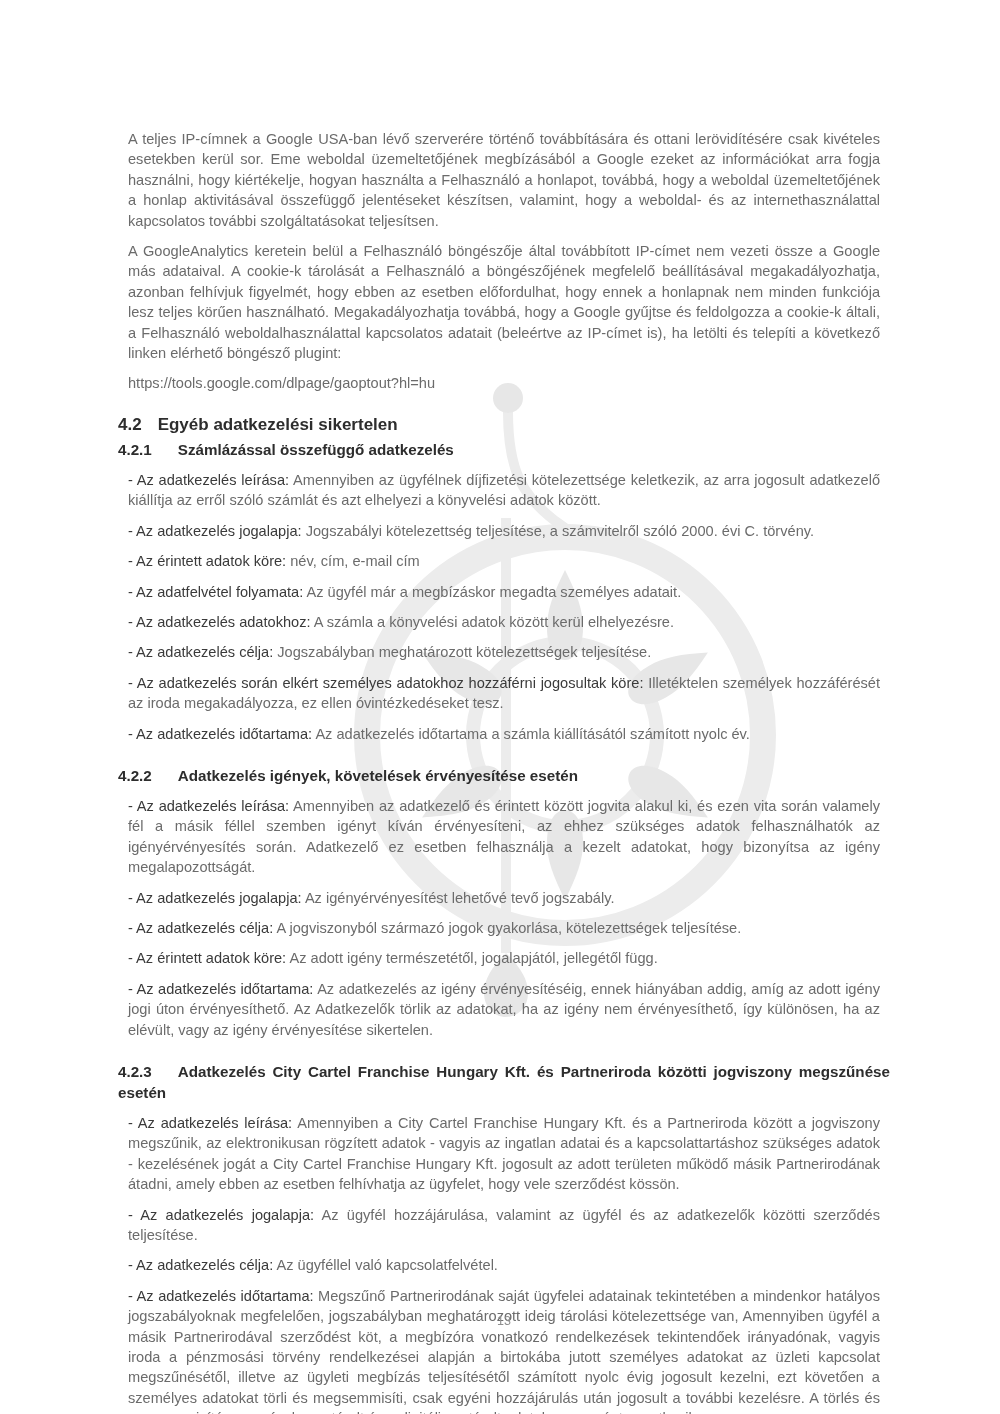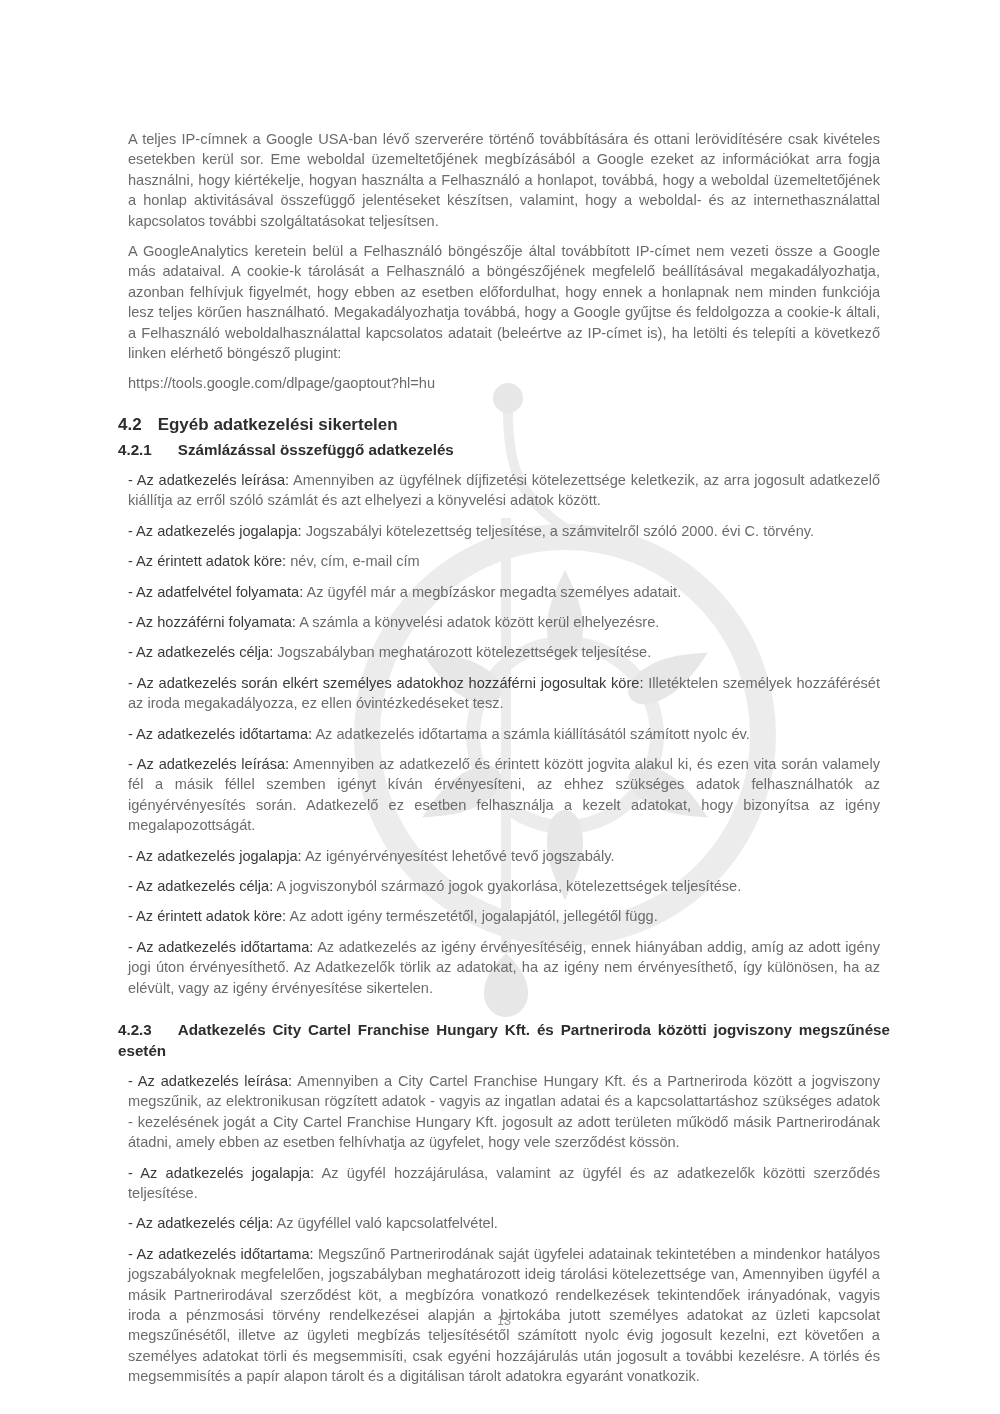--- a/index.html
+++ b/index.html
@@ -91,25 +91,26 @@
   <p><a class="link" href="#">https://tools.google.com/dlpage/gaoptout?hl=hu</a></p>
 
   <h2 class="sec"><span class="num2">4.2</span><span>Egyéb adatkezelési sikertelen</span></h2>
 
   <h3 class="sub"><span class="num3">4.2.1</span><span>Számlázással összefüggő adatkezelés</span></h3>
 
   <p class="item"><strong class="lbl">- Az adatkezelés leírása:</strong> <span>Amennyiben az ügyfélnek díjfizetési kötelezettsége keletkezik, az arra jogosult adatkezelő kiállítja az erről szóló számlát és azt elhelyezi a könyvelési adatok között.</span></p>
   <p class="item"><strong class="lbl">- Az adatkezelés jogalapja:</strong> <span>Jogszabályi kötelezettség teljesítése, a számvitelről szóló 2000. évi C. törvény.</span></p>
   <p class="item"><strong class="lbl">- Az érintett adatok köre:</strong> <span>név, cím, e-mail cím</span></p>
   <p class="item"><strong class="lbl">- Az adatfelvétel folyamata:</strong> <span>Az ügyfél már a megbízáskor megadta személyes adatait.</span></p>
-  <p class="item"><strong class="lbl">- Az hozzáférni folyamata:</strong> <span>A számla a könyvelési adatok között kerül elhelyezésre.</span></p>
+  <p class="item"><strong class="lbl">- Az adatkezelés adatokhoz:</strong> <span>A számla a könyvelési adatok között kerül elhelyezésre.</span></p>
   <p class="item"><strong class="lbl">- Az adatkezelés célja:</strong> <span>Jogszabályban meghatározott kötelezettségek teljesítése.</span></p>
   <p class="item"><strong class="lbl">- Az adatkezelés során elkért személyes adatokhoz hozzáférni jogosultak köre:</strong> <span>Illetéktelen személyek hozzáférését az iroda megakadályozza, ez ellen óvintézkedéseket tesz.</span></p>
   <p class="item"><strong class="lbl">- Az adatkezelés időtartama:</strong> <span>Az adatkezelés időtartama a számla kiállításától számított nyolc év.</span></p>
 
+  <h3 class="sub gap"><span class="num3">4.2.2</span><span>Adatkezelés igények, követelések érvényesítése esetén</span></h3>
 
   <p class="item"><strong class="lbl">- Az adatkezelés leírása:</strong> <span>Amennyiben az adatkezelő és érintett között jogvita alakul ki, és ezen vita során valamely fél a másik féllel szemben igényt kíván érvényesíteni, az ehhez szükséges adatok felhasználhatók az igényérvényesítés során. Adatkezelő ez esetben felhasználja a kezelt adatokat, hogy bizonyítsa az igény megalapozottságát.</span></p>
   <p class="item"><strong class="lbl">- Az adatkezelés jogalapja:</strong> <span>Az igényérvényesítést lehetővé tevő jogszabály.</span></p>
   <p class="item"><strong class="lbl">- Az adatkezelés célja:</strong> <span>A jogviszonyból származó jogok gyakorlása, kötelezettségek teljesítése.</span></p>
   <p class="item"><strong class="lbl">- Az érintett adatok köre:</strong> <span>Az adott igény természetétől, jogalapjától, jellegétől függ.</span></p>
   <p class="item"><strong class="lbl">- Az adatkezelés időtartama:</strong> <span>Az adatkezelés az igény érvényesítéséig, ennek hiányában addig, amíg az adott igény jogi úton érvényesíthető. Az Adatkezelők törlik az adatokat, ha az igény nem érvényesíthető, így különösen, ha az elévült, vagy az igény érvényesítése sikertelen.</span></p>
 
   <h3 class="sub gap justified"><span class="num3">4.2.3</span><span>Adatkezelés City Cartel Franchise Hungary Kft. és Partneriroda közötti jogviszony megszűnése esetén</span></h3>
 
   <p class="item"><strong class="lbl">- Az adatkezelés leírása:</strong> <span>Amennyiben a City Cartel Franchise Hungary Kft. és a Partneriroda között a jogviszony megszűnik, az elektronikusan rögzített adatok - vagyis az ingatlan adatai és a kapcsolattartáshoz szükséges adatok - kezelésének jogát a City Cartel Franchise Hungary Kft. jogosult az adott területen működő másik Partnerirodának átadni, amely ebben az esetben felhívhatja az ügyfelet, hogy vele szerződést kössön.</span></p>

